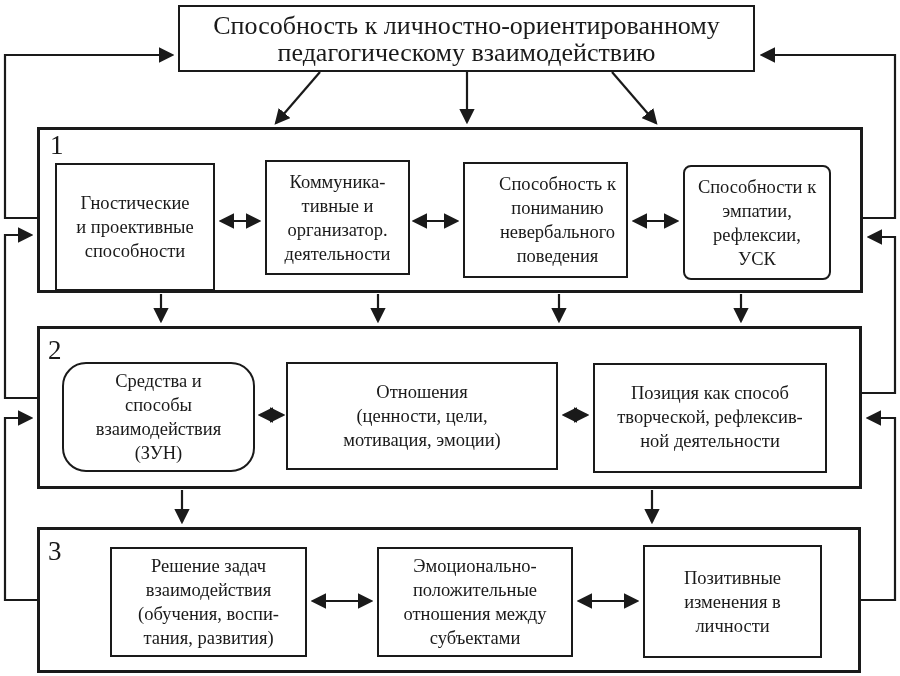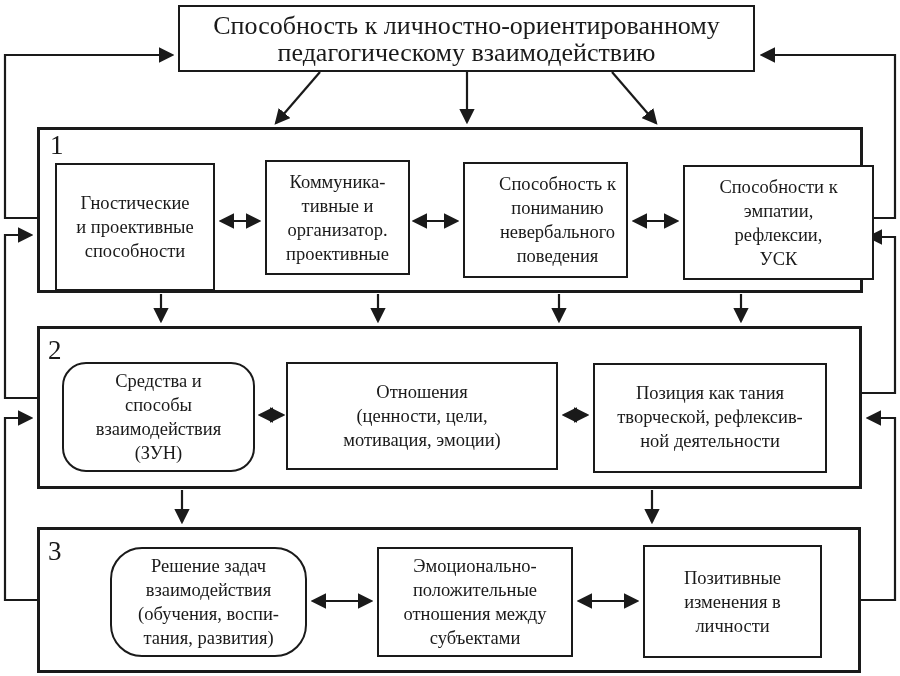--- a/index.html
+++ b/index.html
@@ -24,27 +24,27 @@
   }
   .top-align{align-items:flex-start;padding-top:16px;}
   
   #outer-1{left:37px;top:127px;width:826px;height:166px;}
   #outer-2{left:37px;top:326px;width:825px;height:163px;}
   #outer-3{left:37px;top:527px;width:824px;height:146px;}
   
   #b11{left:55px;top:163px;width:160px;height:128px;}
   #b12{left:265px;top:160px;width:145px;height:115px;}
   #b13{left:463px;top:162px;width:165px;height:116px;padding-left:24px;}
-  #b14{left:683px;top:165px;width:191px;height:115px;}
+  #b14{left:683px;top:165px;width:148px;height:115px;border-radius:8px;}
   
   #b21{left:62px;top:362px;width:193px;height:110px;border-radius:24px;}
   #b22{left:286px;top:362px;width:272px;height:108px;}
   #b23{left:593px;top:363px;width:234px;height:110px;}
   
-  #b31{left:110px;top:547px;width:197px;height:110px;border-radius:32px;}
+  #b31{left:110px;top:547px;width:197px;height:110px;}
   #b32{left:377px;top:547px;width:196px;height:110px;}
   #b33{left:643px;top:545px;width:179px;height:113px;}
   #lbl-1{left:50px;top:132px;}
   #lbl-2{left:48px;top:337px;}
   #lbl-3{left:48px;top:538px;}
   path{fill:none;stroke:#1a1a1a;stroke-width:2.2px;}
 </style>
 </head>
 <body>
 
@@ -98,38 +98,38 @@
   <span class="layer-label" id="lbl-1">1</span>
   <span class="layer-label" id="lbl-2">2</span>
   <span class="layer-label" id="lbl-3">3</span>
 
   <div class="box" id="b11">Гностические
 и проективные
 способности</div>
   <div class="box" id="b12">Коммуника-
 тивные и
 организатор.
-проективные</div>
+деятельности</div>
   <div class="box" id="b13">Способность к
 пониманию
 невербального
 поведения</div>
   <div class="box" id="b14">Способности к
 эмпатии,
 рефлексии,
 УСК</div>
 
   <div class="box" id="b21">Средства и
 способы
 взаимодействия
 (ЗУН)</div>
   <div class="box top-align" id="b22">Отношения
 (ценности, цели,
 мотивация, эмоции)</div>
-  <div class="box top-align" id="b23">Позиция как тания
+  <div class="box top-align" id="b23">Позиция как способ
 творческой, рефлексив-
 ной деятельности</div>
 
   <div class="box" id="b31">Решение задач
 взаимодействия
 (обучения, воспи-
 тания, развития)</div>
   <div class="box" id="b33">Позитивные
 изменения в
 личности</div>

